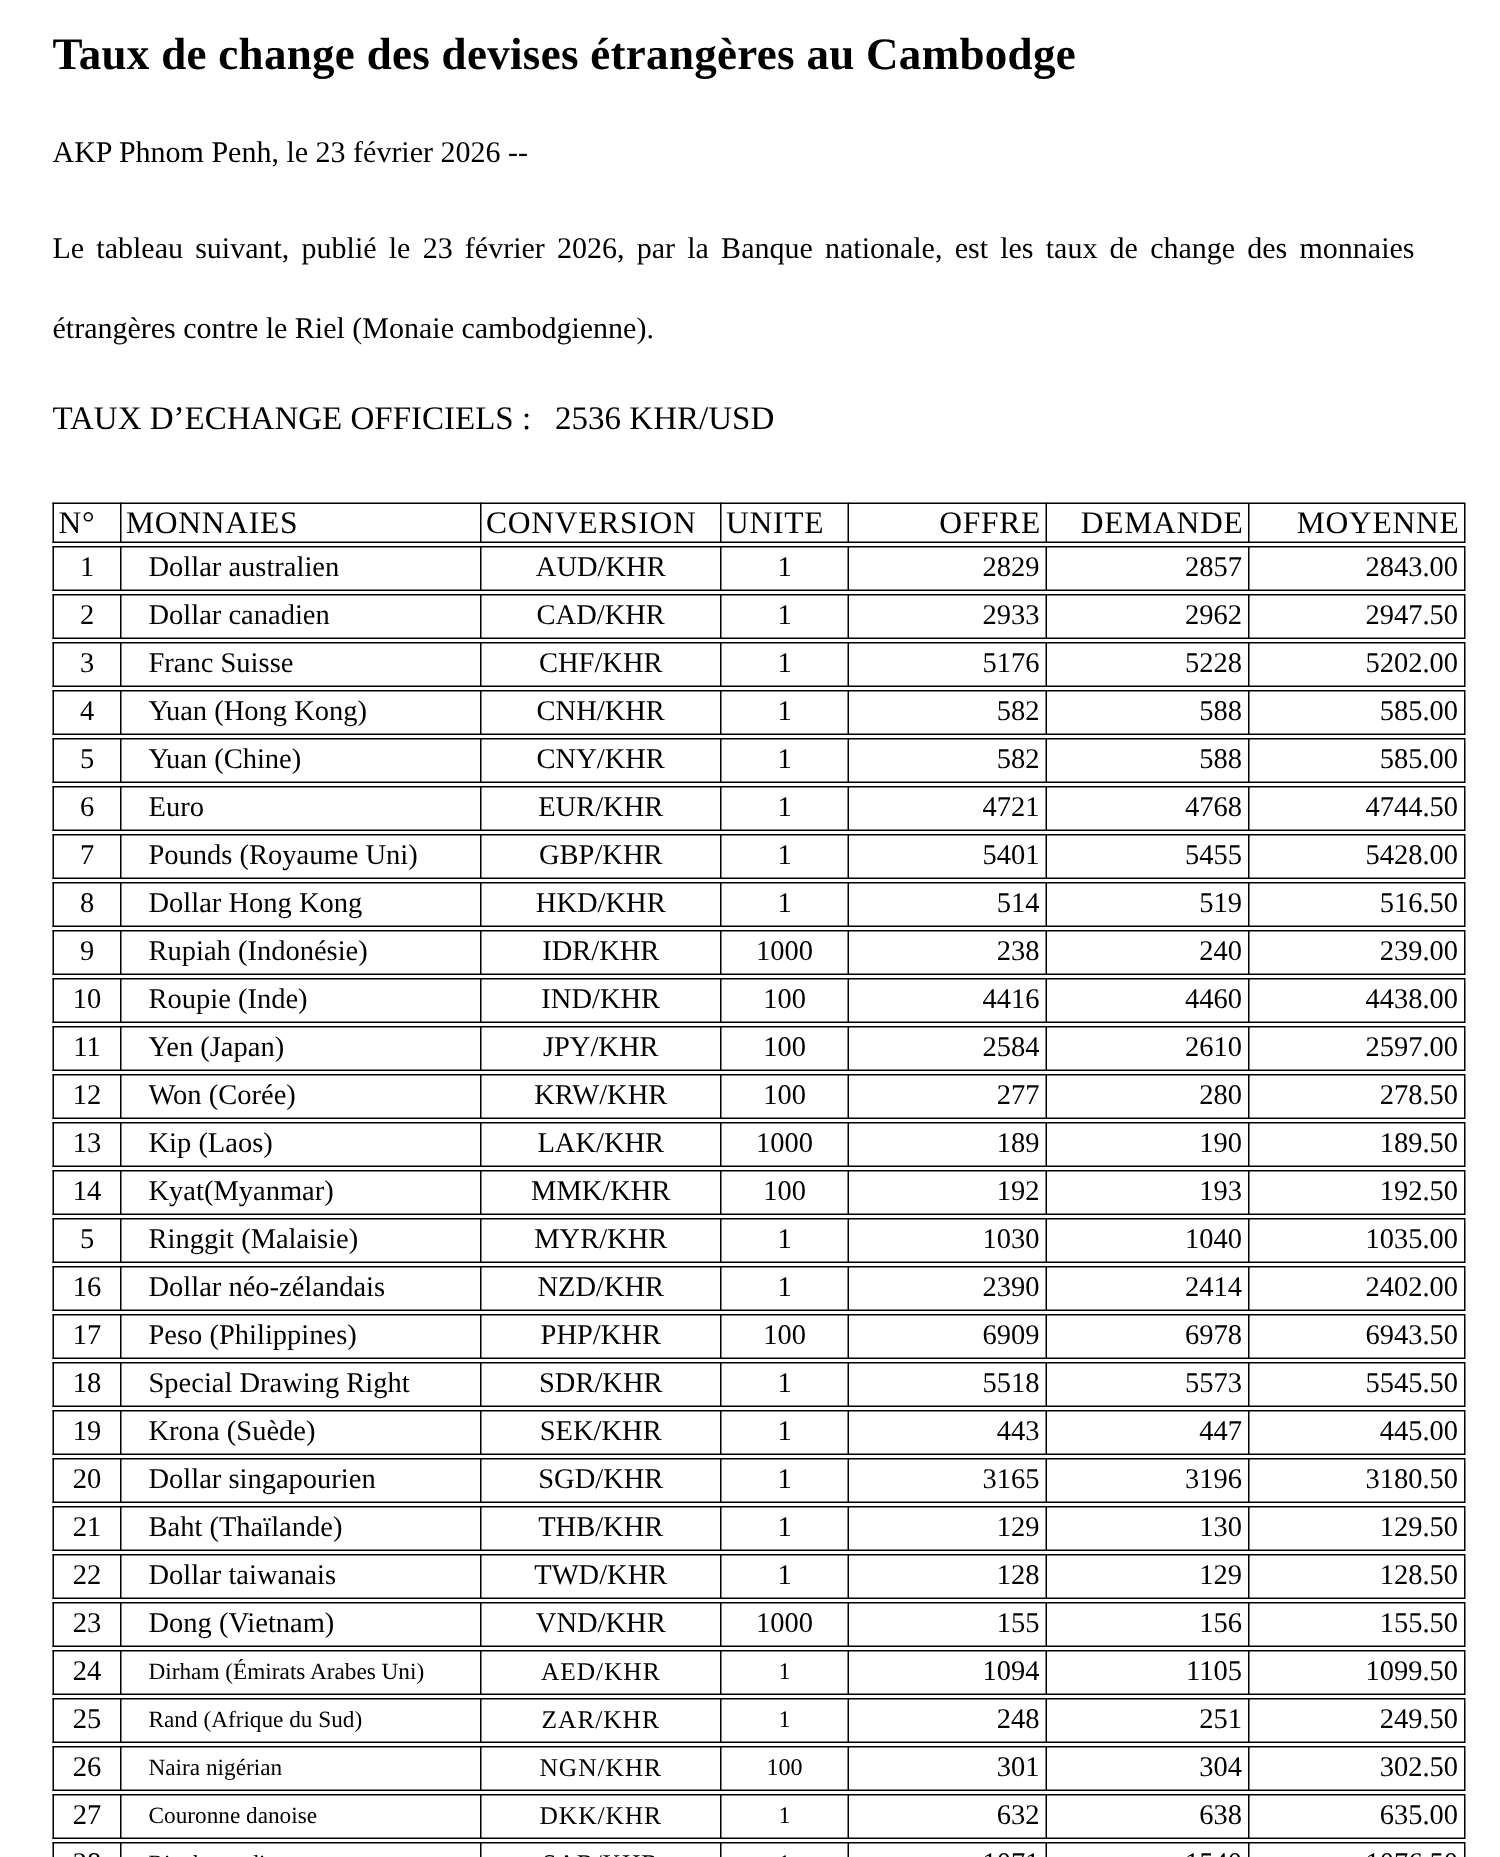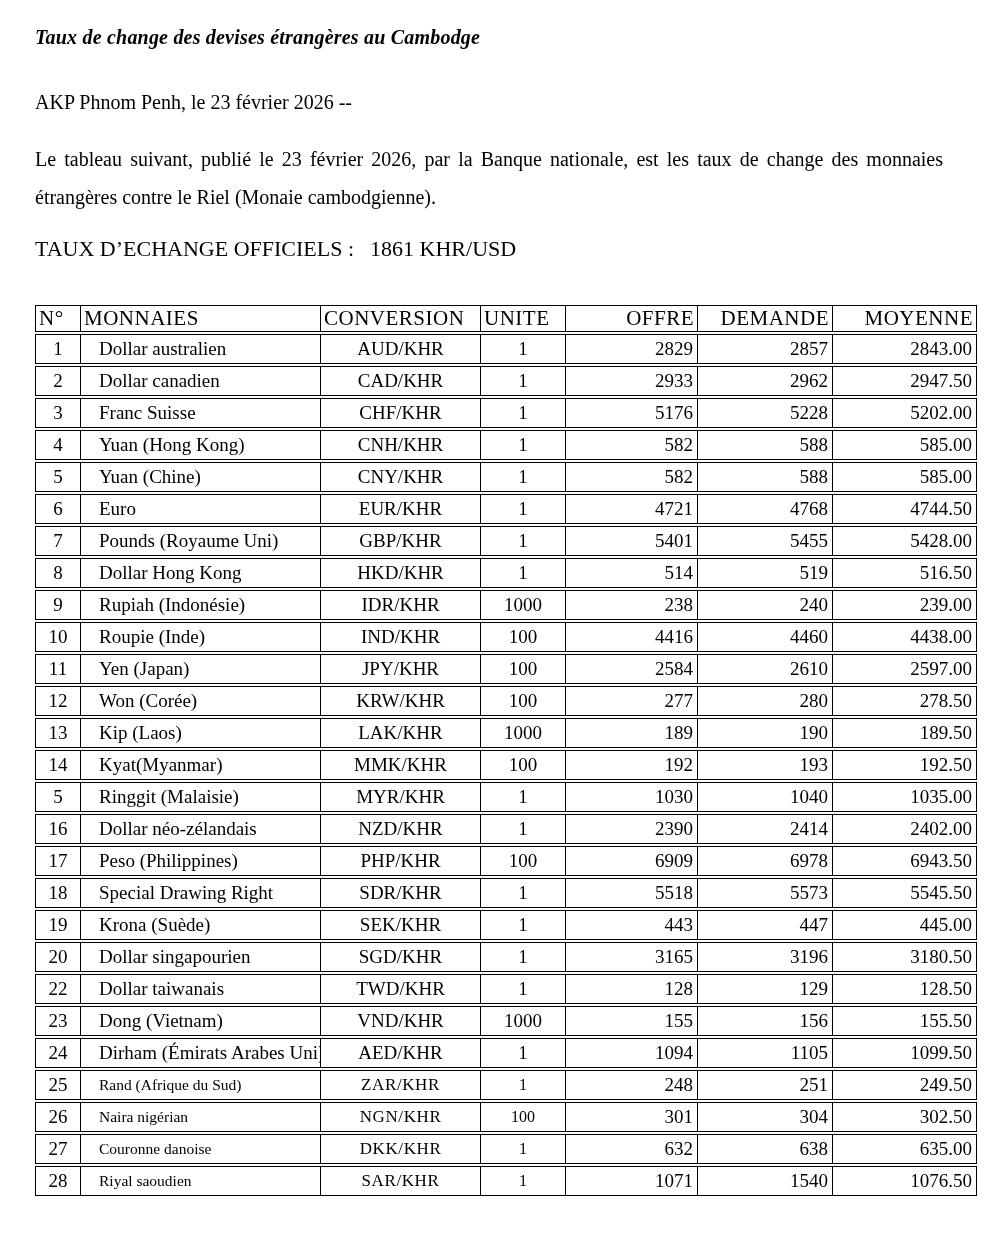--- a/index.html
+++ b/index.html
@@ -12,36 +12,35 @@
     width: 1000px;
     height: 1238px;
     background: #ffffff;
     font-family: "Liberation Serif", "DejaVu Serif", serif;
     color: #000000;
     overflow: hidden;
     box-sizing: border-box;
     padding: 16px 25px 0 35px;
   }
   .page-title {
-    font-size: 20px;
+    font-size: 30px;
     font-weight: bold;
     margin: 0;
     line-height: 42px;
     letter-spacing: 0.2px;
-    font-style: italic;
   }
   .dateline {
     font-size: 20px;
     margin: 31px 0 0 0;
     line-height: 26px;
   }
   .intro {
     font-size: 20px;
     margin: 25px 0 16px 0;
-    line-height: 38px;
+    line-height: 53px;
     width: 908px;
     text-align: justify;
   }
   .official-line {
     font-size: 22px;
     margin: 19px 0 0 0;
     line-height: 28px;
   }
   .official-value {
     margin-left: 16px;
@@ -102,21 +101,21 @@
 
 <div class="page">
 
   <h1 class="page-title">Taux de change des devises étrangères au Cambodge</h1>
 
   <p class="dateline">AKP Phnom Penh, le 23 février 2026 --</p>
 
   <p class="intro">Le tableau suivant, publié le 23 février 2026, par la Banque nationale, est les taux de change des monnaies étrangères contre le Riel (Monaie cambodgienne).</p>
 
   <p class="official-line">
-    <span>TAUX D’ECHANGE OFFICIELS :</span><span class="official-value">1861 KHR/USD</span>
+    <span>TAUX D’ECHANGE OFFICIELS :</span><span class="official-value">2536 KHR/USD</span>
   </p>
 
   <table class="rates">
     <thead>
       <tr id="header-row">
           <th class="c0">N°</th>
           <th class="c1">MONNAIES</th>
           <th class="c2">CONVERSION</th>
           <th class="c3">UNITE</th>
           <th class="c4">OFFRE</th>
@@ -299,20 +298,29 @@
         <tr>
           <td class="c0">20</td>
           <td class="c1">Dollar singapourien</td>
           <td class="c2">SGD/KHR</td>
           <td class="c3">1</td>
           <td class="c4">3165</td>
           <td class="c5">3196</td>
           <td class="c6">3180.50</td>
         </tr>
         <tr>
+          <td class="c0">21</td>
+          <td class="c1">Baht (Thaïlande)</td>
+          <td class="c2">THB/KHR</td>
+          <td class="c3">1</td>
+          <td class="c4">129</td>
+          <td class="c5">130</td>
+          <td class="c6">129.50</td>
+        </tr>
+        <tr>
           <td class="c0">22</td>
           <td class="c1">Dollar taiwanais</td>
           <td class="c2">TWD/KHR</td>
           <td class="c3">1</td>
           <td class="c4">128</td>
           <td class="c5">129</td>
           <td class="c6">128.50</td>
         </tr>
         <tr>
           <td class="c0">23</td>

